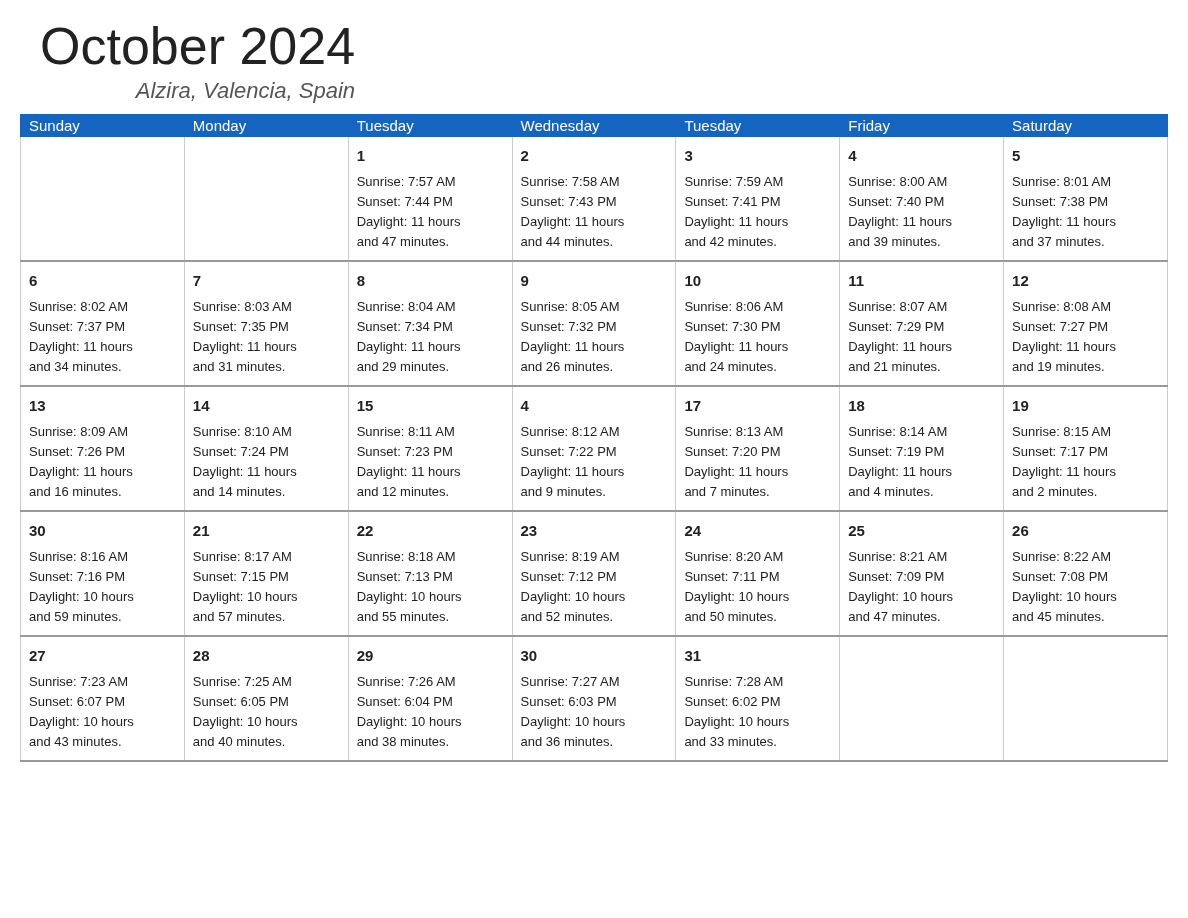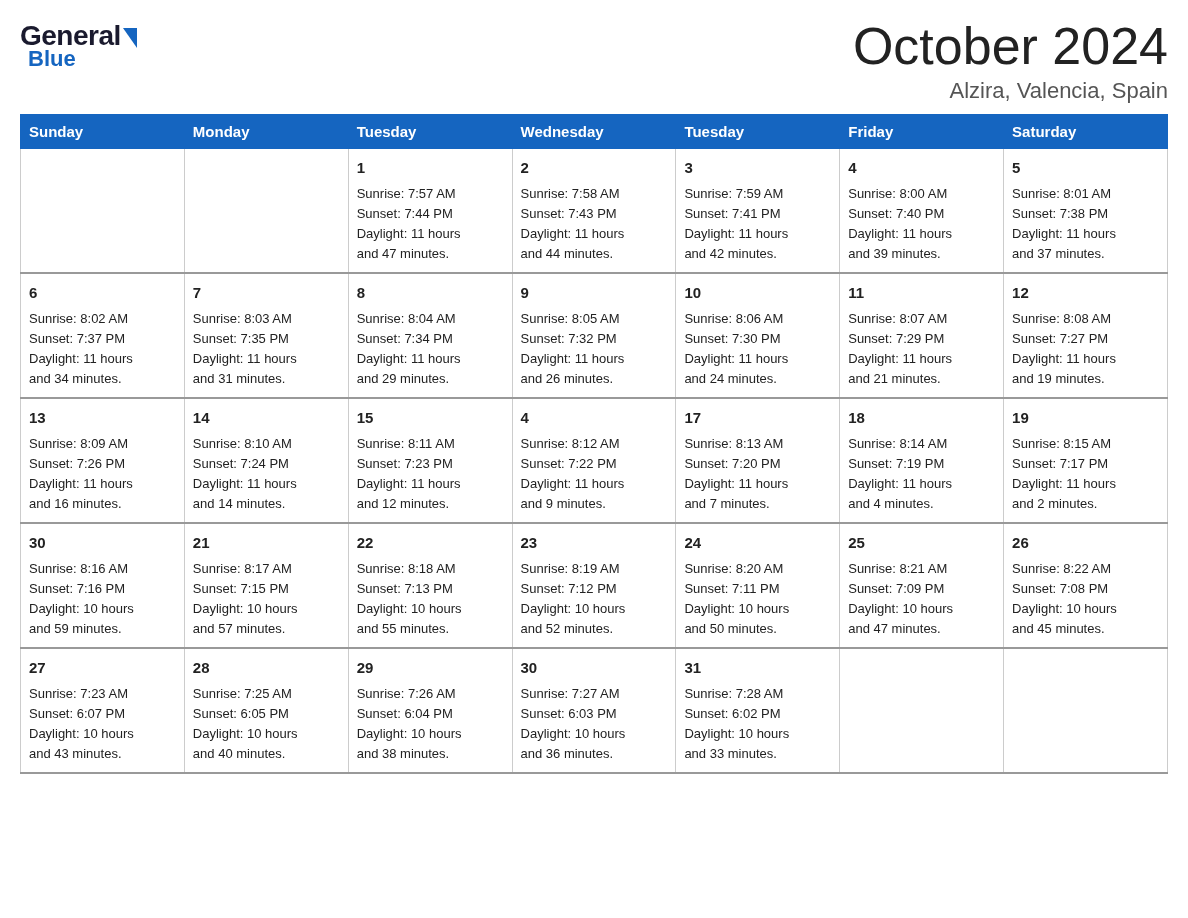--- a/index.html
+++ b/index.html
@@ -54,32 +54,33 @@
       font-size: 52px;
       font-weight: normal;
       color: #222;
       line-height: 1;
       margin-left: 20px;
     }
     .location {
       font-size: 22px;
       color: #555;
       margin-top: 6px;
+      font-style: italic;
     }
     table {
       width: 100%;
       border-collapse: collapse;
       margin-top: 10px;
     }
     thead th {
       background-color: #1565c0;
       color: #fff;
       font-size: 15px;
-      font-weight: bold;
-      padding: 8px 8px;
+      font-weight: normal;
+      padding: 2px 8px;
       text-align: left;
       border: 1px solid #1565c0;
     }
     tbody td {
       vertical-align: top;
       padding: 8px;
       border: 1px solid #ccc;
       font-size: 13px;
       color: #222;
       width: 14.28%;
@@ -102,29 +103,20 @@
       border-bottom: 2px solid #999;
     }
     tbody td.empty {
       background: #fff;
     }
   </style>
 </head>
 <body>
 
 <div class="header">
-  <div class="logo">
-    <div class="logo-top">
-      <span class="logo-general">General</span>
-      <div class="logo-triangle"></div>
-    </div>
-    <div style="display:flex;align-items:center;margin-top:-2px;margin-left:4px;">
-      <span class="logo-bottom">Blue</span>
-    </div>
-  </div>
   <div class="title-section">
     <div class="month-title">October 2024</div>
     <div class="location">Alzira, Valencia, Spain</div>
   </div>
 </div>
 
 <table>
   <thead>
     <tr>
     <th>Sunday</th>

